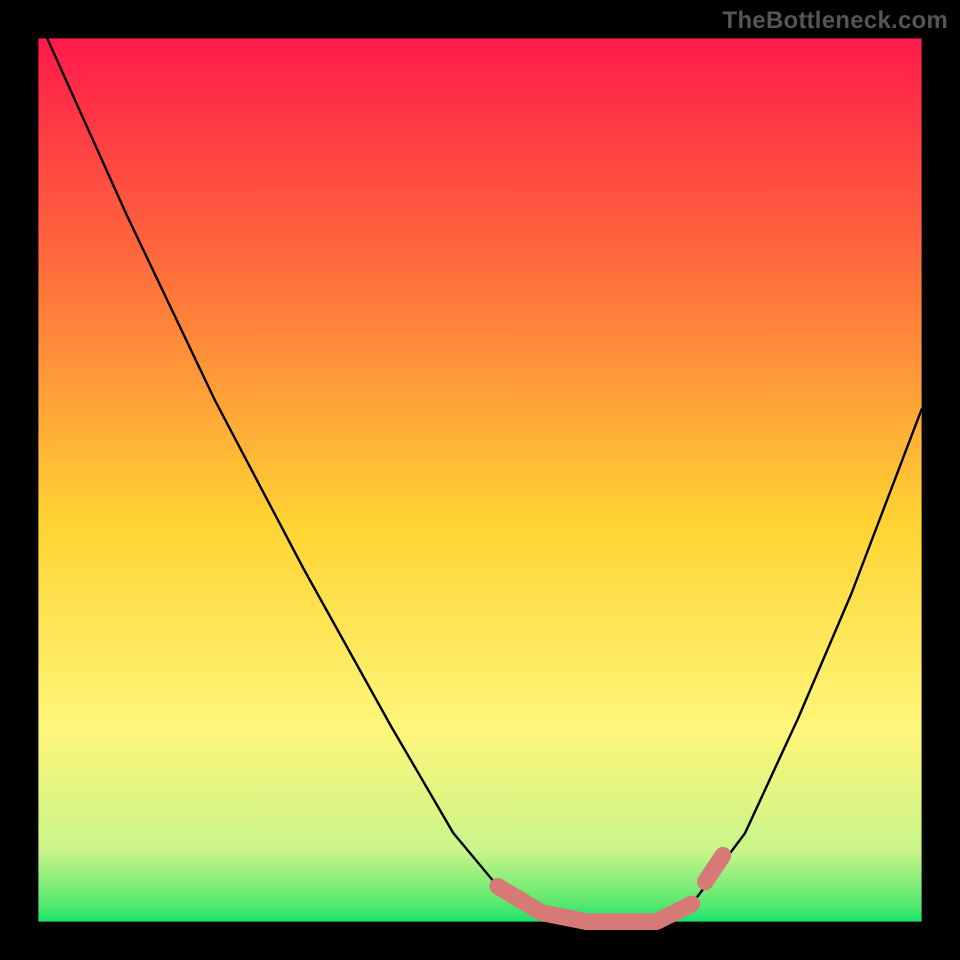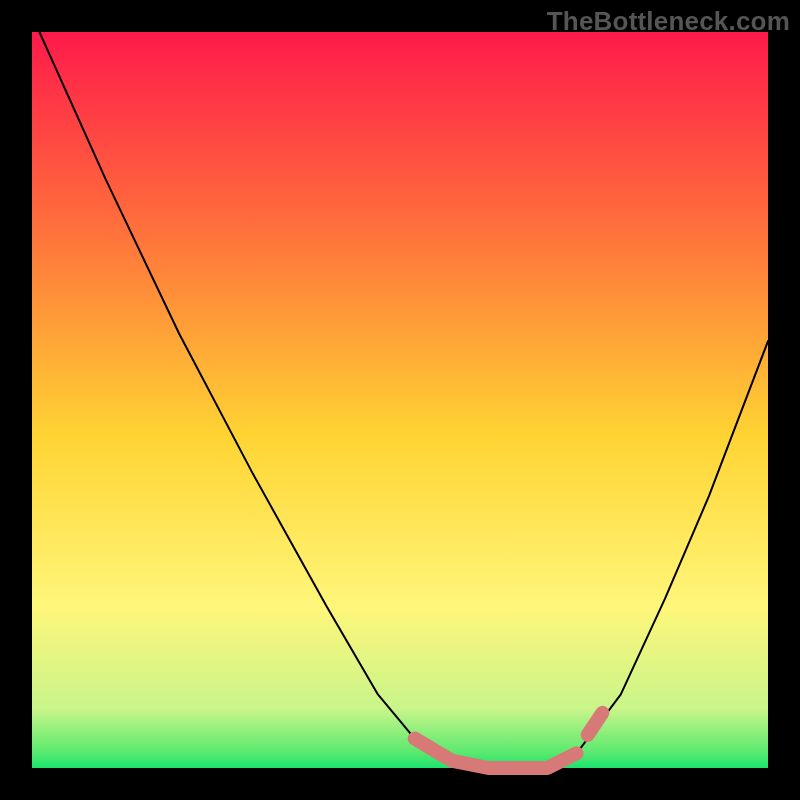--- a/index.html
+++ b/index.html
@@ -15,21 +15,21 @@
     position: relative;
     width: 800px;
     height: 800px;
     background: #000;
   }
   .attribution {
     position: absolute;
     top: 6px;
     right: 10px;
     color: #555;
-    font-size: 26px;
+    font-size: 20px;
     font-weight: 600;
     letter-spacing: 0.2px;
     user-select: none;
   }
   svg {
     display: block;
   }
   .gradient-rect {
     
   }

